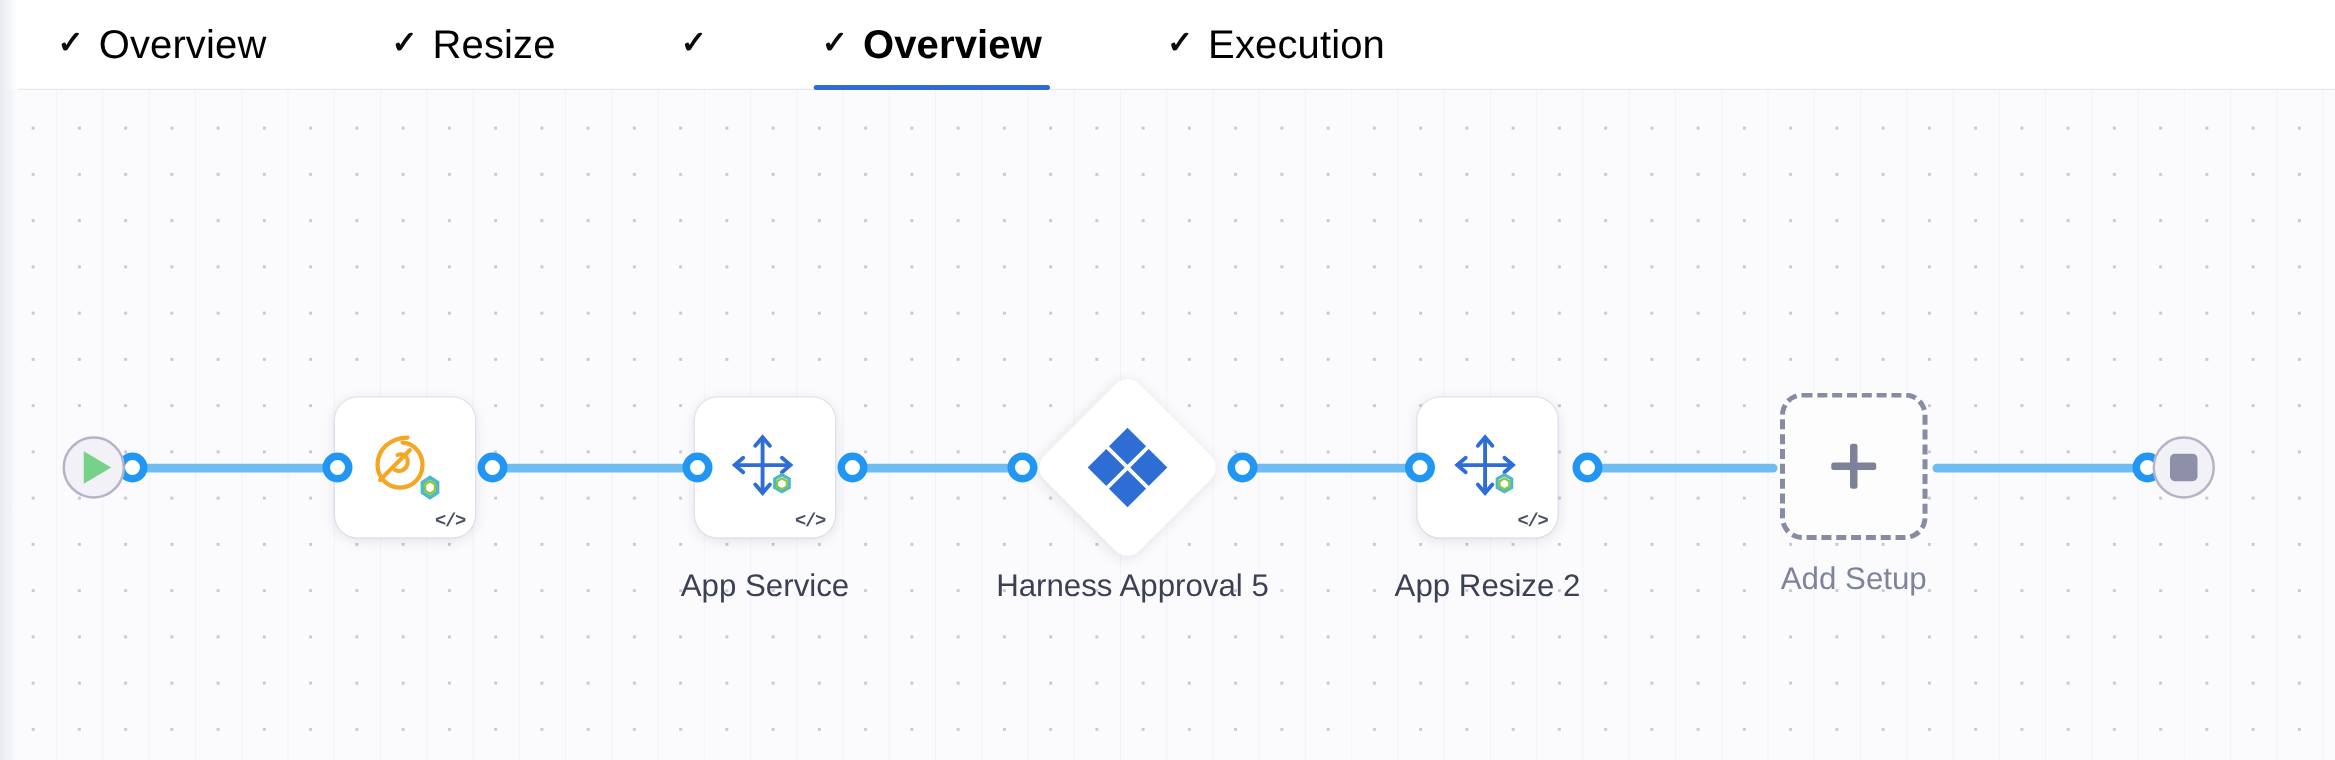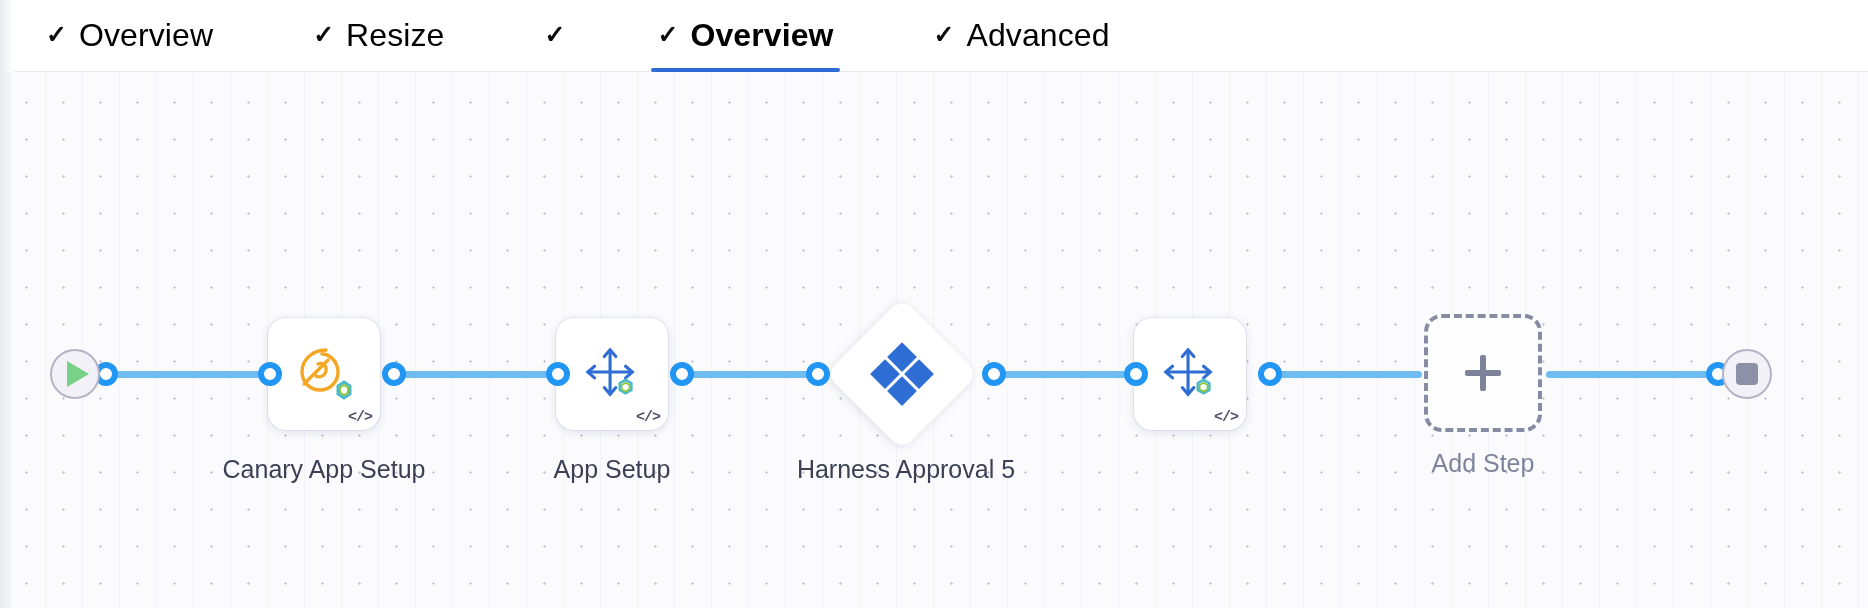--- a/index.html
+++ b/index.html
@@ -187,21 +187,21 @@
     <span class="chk">✓</span>
   </div>
 
   <div class="tab active" style="margin-left:48px;">
     <span class="chk">✓</span>
     <span class="tlabel">Overview</span>
   </div>
 
   <div class="tab" style="margin-left:56px;">
     <span class="chk">✓</span>
-    <span class="tlabel">Advanced</span>
+    <span class="tlabel">Execution</span>
   </div>
 </div>
 
 <div class="canvas">
   <div class="canvas-edge-l"></div>
 
   <div class="wire" style="left:104px;  width:168px;"></div>
   <div class="wire" style="left:392px;  width:168px;"></div>
   <div class="wire" style="left:680px;  width:140px;"></div>
   <div class="wire" style="left:992px;  width:146px;"></div>
@@ -226,38 +226,37 @@
   <div class="node" style="left:268px;">
     <svg class="icon-svg" width="64" height="64" viewBox="0 0 64 64">
       <path d="M34 8 C20 8 10 18 10 30 C10 40 18 48 28 48 C38 48 46 40 46 30 C46 20 38 12 30 12" fill="none" stroke="#f5a623" stroke-width="3.4" stroke-linecap="round"></path>
       <path d="M12 42 C20 34 28 26 36 18" fill="none" stroke="#f5a623" stroke-width="3.2" stroke-linecap="round"></path>
       <path d="M26 22 C31 20 35 24 34 29 C33 34 28 36 24 34" fill="none" stroke="#f5a623" stroke-width="3.2" stroke-linecap="round"></path>
       <polygon points="52,40 58,44 58,52 52,56 46,52 46,44" fill="none" stroke="#4bb9c9" stroke-width="3"></polygon>
       <polygon points="52,43 56,45.5 56,50.5 52,53 48,50.5 48,45.5" fill="none" stroke="#8ec63f" stroke-width="2"></polygon>
     </svg>
     <span class="codetag">&lt;/&gt;</span>
   </div>
-  <div class="nlabel" style="left:204px;">Canary App Setup</div>
 
   <div class="node" style="left:556px;">
     <svg class="icon-svg" width="62" height="62" viewBox="0 0 64 64">
       <g stroke="#2e6ed4" stroke-width="3.2" stroke-linecap="round" fill="none">
         <line x1="30" y1="8" x2="30" y2="52"></line>
         <line x1="8" y1="30" x2="52" y2="30"></line>
         <polyline points="24,14 30,7 36,14"></polyline>
         <polyline points="46,24 53,30 46,36"></polyline>
         <polyline points="24,46 30,53 36,46"></polyline>
         <polyline points="14,24 7,30 14,36"></polyline>
       </g>
       <polygon points="46,38 52,41.5 52,48.5 46,52 40,48.5 40,41.5" fill="#ffffff" stroke="#4bb9c9" stroke-width="2.6"></polygon>
       <polygon points="46,41 50,43.3 50,47.7 46,50 42,47.7 42,43.3" fill="none" stroke="#8ec63f" stroke-width="1.8"></polygon>
     </svg>
     <span class="codetag">&lt;/&gt;</span>
   </div>
-  <div class="nlabel" style="left:492px;">App Setup</div>
+  <div class="nlabel" style="left:492px;">App Service</div>
 
   <div class="node-diamond" style="left:848px;"></div>
   <svg class="diamond-icon" style="left:868px;" viewBox="0 0 64 64">
     <g fill="#2e6ed4">
       <path d="M32 2 L46 16 L32 30 L18 16 Z"></path>
       <path d="M32 34 L46 48 L32 62 L18 48 Z"></path>
       <path d="M2 32 L16 18 L30 32 L16 46 Z"></path>
       <path d="M34 32 L48 18 L62 32 L48 46 Z"></path>
     </g>
   </svg>
@@ -271,22 +270,23 @@
         <polyline points="24,14 30,7 36,14"></polyline>
         <polyline points="46,24 53,30 46,36"></polyline>
         <polyline points="24,46 30,53 36,46"></polyline>
         <polyline points="14,24 7,30 14,36"></polyline>
       </g>
       <polygon points="46,38 52,41.5 52,48.5 46,52 40,48.5 40,41.5" fill="#ffffff" stroke="#4bb9c9" stroke-width="2.6"></polygon>
       <polygon points="46,41 50,43.3 50,47.7 46,50 42,47.7 42,43.3" fill="none" stroke="#8ec63f" stroke-width="1.8"></polygon>
     </svg>
     <span class="codetag">&lt;/&gt;</span>
   </div>
+  <div class="nlabel" style="left:1070px;">App Resize 2</div>
 
   <div class="node-add" style="left:1424px;">
     <span class="plus"></span>
   </div>
-  <div class="nlabel muted" style="left:1363px; top:374px;">Add Step</div>
+  <div class="nlabel muted" style="left:1363px; top:374px;">Add Setup</div>
 
   <div class="term" style="left:1722px;">
     <div class="stop-sq"></div>
   </div>
 </div>
 
 </body></html>

